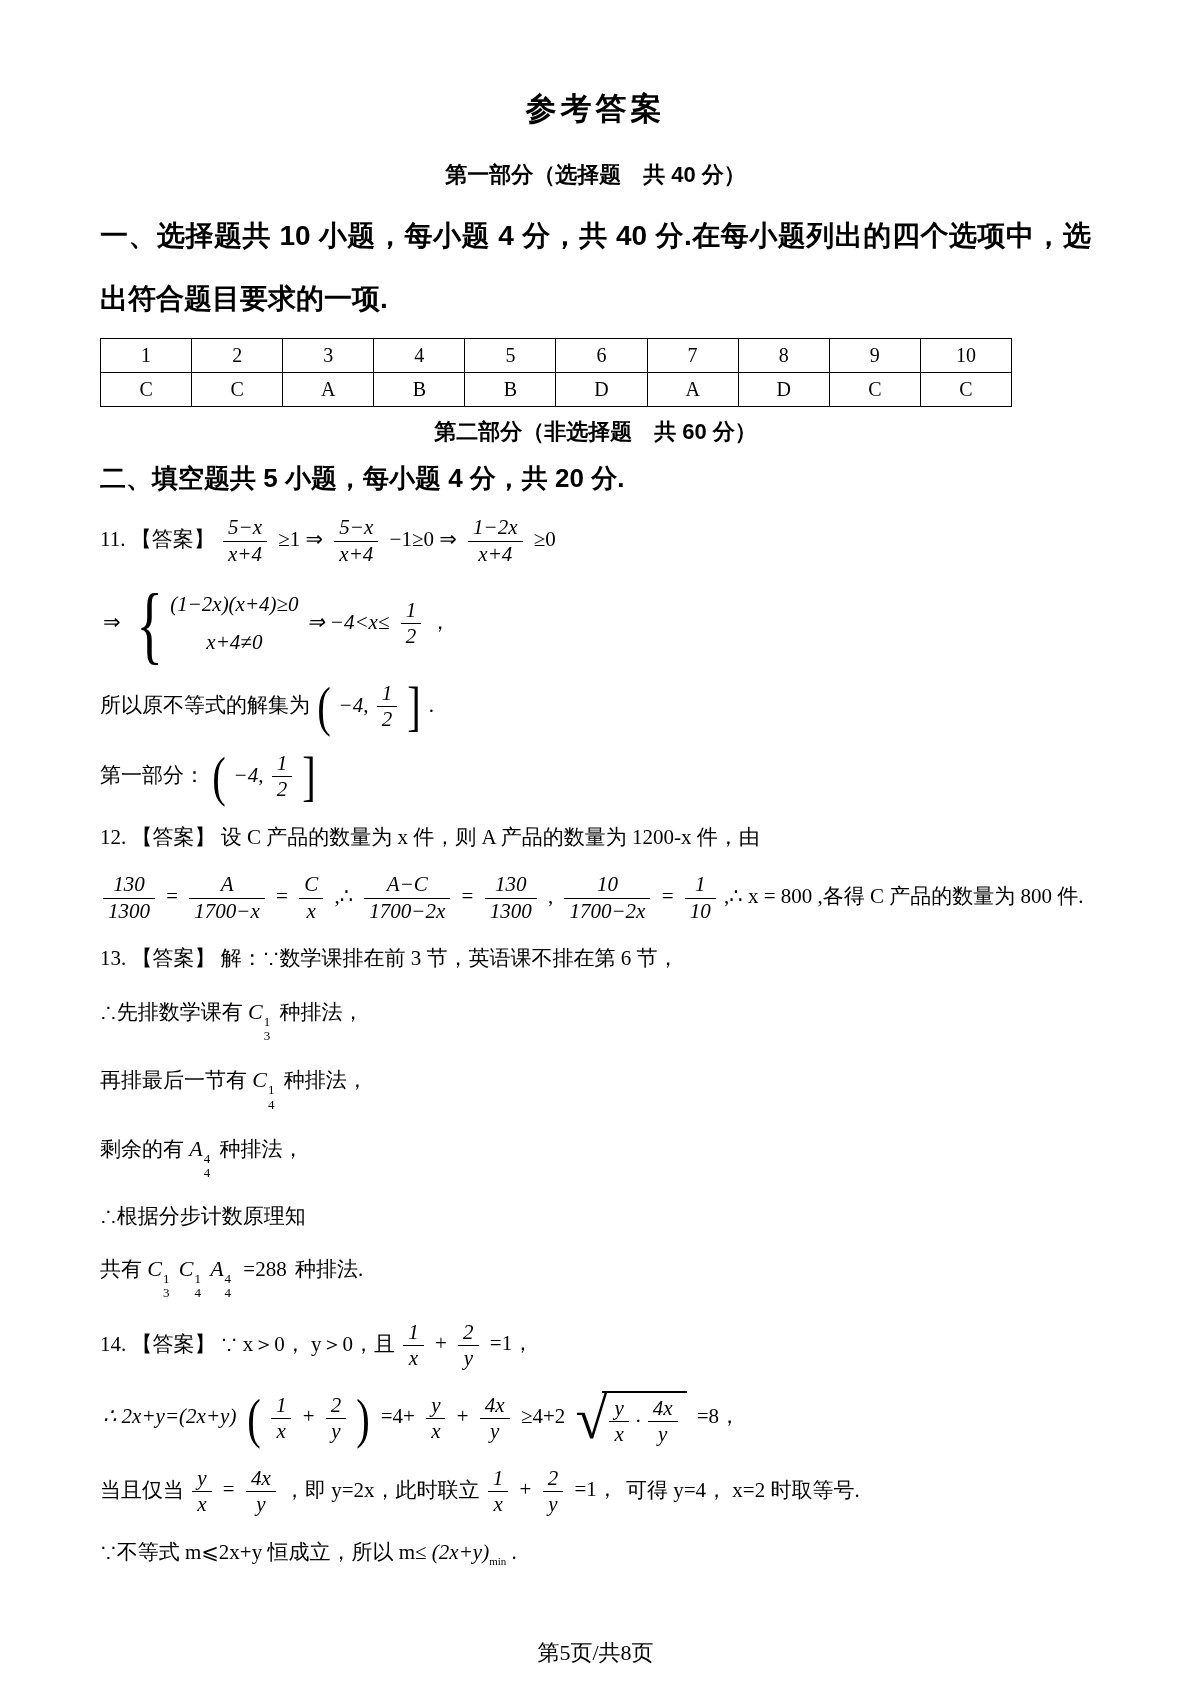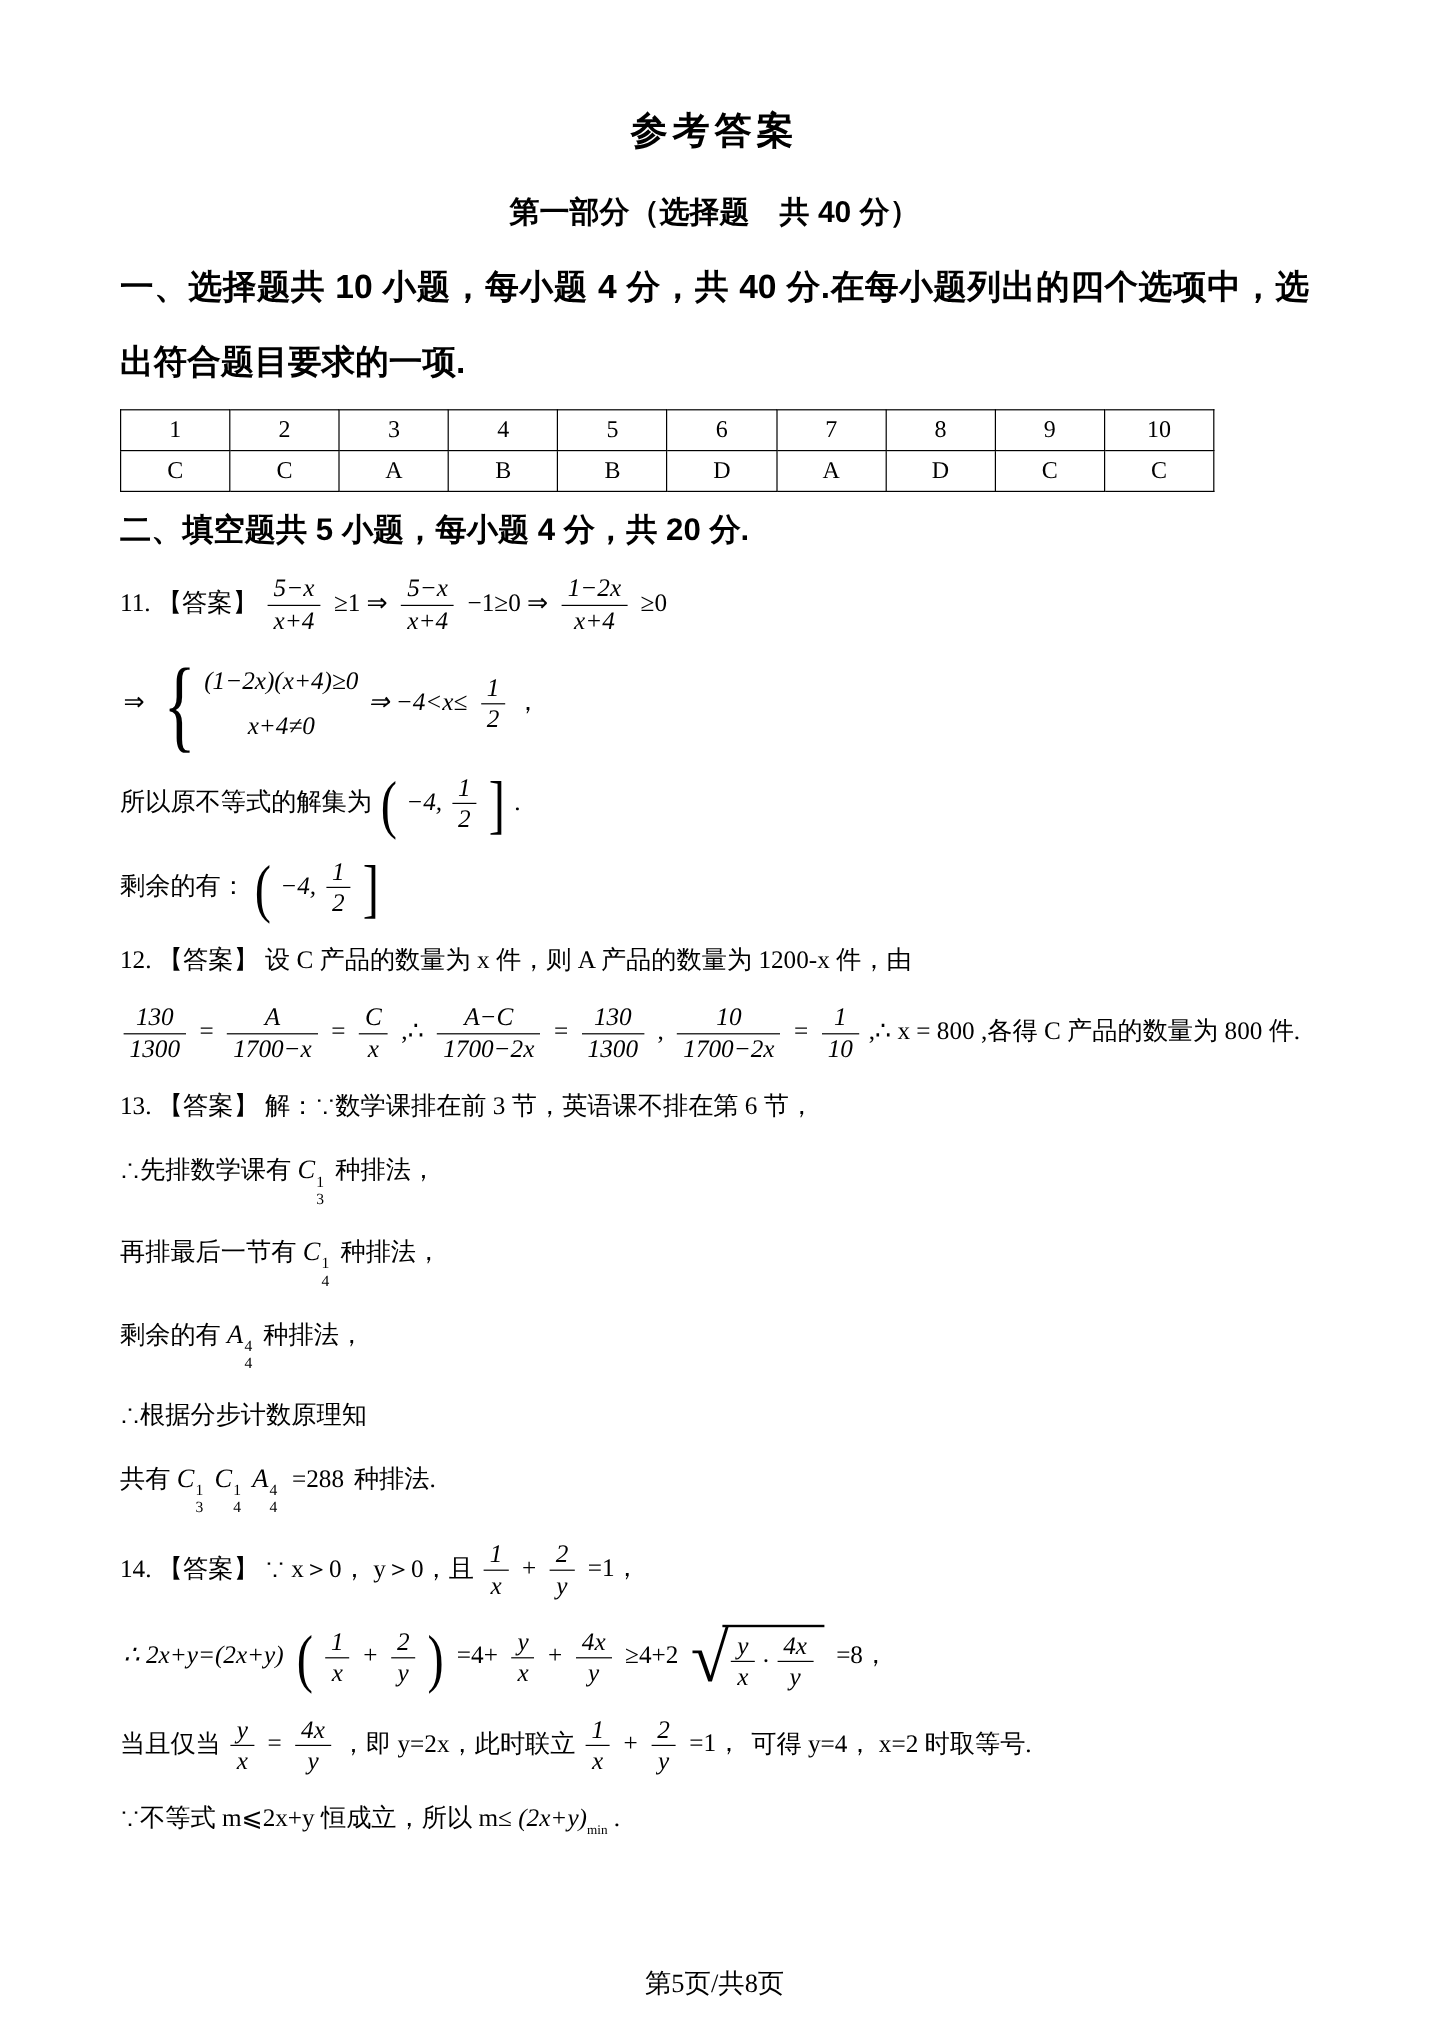--- a/index.html
+++ b/index.html
@@ -8,21 +8,21 @@
     font-family:"Liberation Serif", serif;
     position:relative; box-sizing:border-box;
     padding:88px 100px 0 100px; overflow:hidden;
   }
   .doc-title {
     text-align:center; font-size:31px; font-weight:bold;
     font-family:Liberation Mono, monospace;
     margin:0 0 30px 0; letter-spacing:4px;
   }
   .part-heading {
-    text-align:center; font-size:25px; font-weight:bold;
+    text-align:center; font-size:22px; font-weight:bold;
     font-family:"Liberation Sans", sans-serif;
     margin:0 0 14px 0;
   }
   .intro {
     font-size:28px; font-weight:bold;
     font-family:"Liberation Sans", sans-serif;
     line-height:2.25; margin:0 0 6px 0; text-align:justify;
   }
   .intro2 {
     font-size:26px; font-weight:bold;
@@ -105,20 +105,21 @@
         <td>B</td>
         <td>D</td>
         <td>A</td>
         <td>D</td>
         <td>C</td>
         <td>C</td>
       </tr>
     </tbody>
   </table>
 
+  <div class="part-heading">第二部分（非选择题　共 60 分）</div>
 
   <p class="intro2">二、填空题共 5 小题，每小题 4 分，共 20 分.</p>
 
   <div class="qline">
     <span class="cn">11.</span>
     <span class="cn">【答案】</span>
     <span class="frac"><span class="num">5−x</span><span class="den">x+4</span></span>
     <span class="mop">≥1 ⇒</span>
     <span class="frac"><span class="num">5−x</span><span class="den">x+4</span></span>
     <span class="mop">−1≥0 ⇒</span>
@@ -143,21 +144,21 @@
   <div class="qline">
     <span class="cn">所以原不等式的解集为</span>
     <span class="big">(</span>
     <span class="it">−4,</span>
     <span class="frac"><span class="num">1</span><span class="den">2</span></span>
     <span class="big">]</span>
     <span class="cn">.</span>
   </div>
 
   <div class="qline">
-    <span class="cn">剩余的有：</span>
+    <span class="cn">第一部分：</span>
     <span class="big">(</span>
     <span class="it">−4,</span>
     <span class="frac"><span class="num">1</span><span class="den">2</span></span>
     <span class="big">]</span>
   </div>
 
   <div class="qline">
     <span class="cn">12.</span>
     <span class="cn">【答案】</span>
     <span class="cn">设 C 产品的数量为 x 件，则 A 产品的数量为 1200-x 件，由</span>

